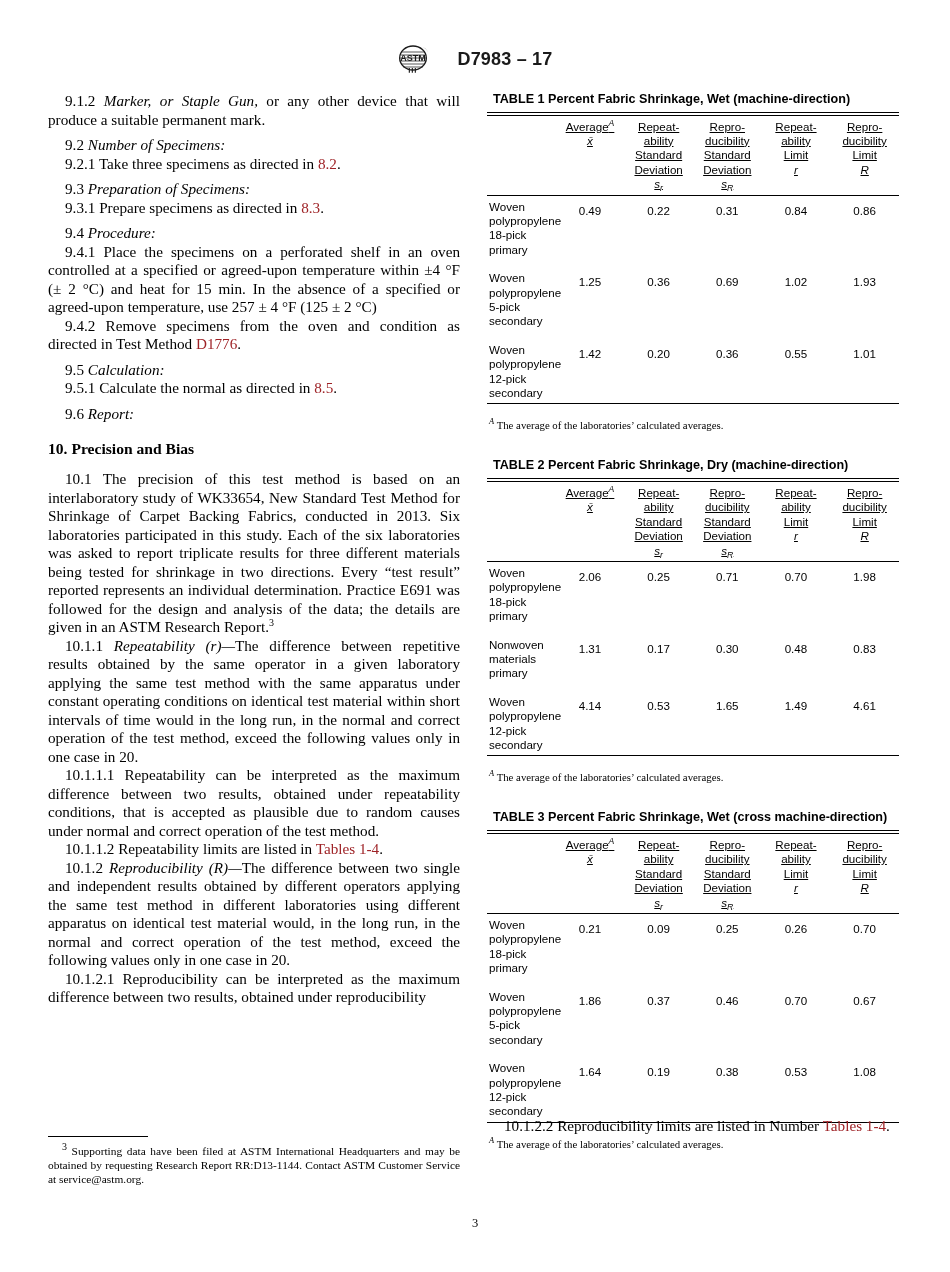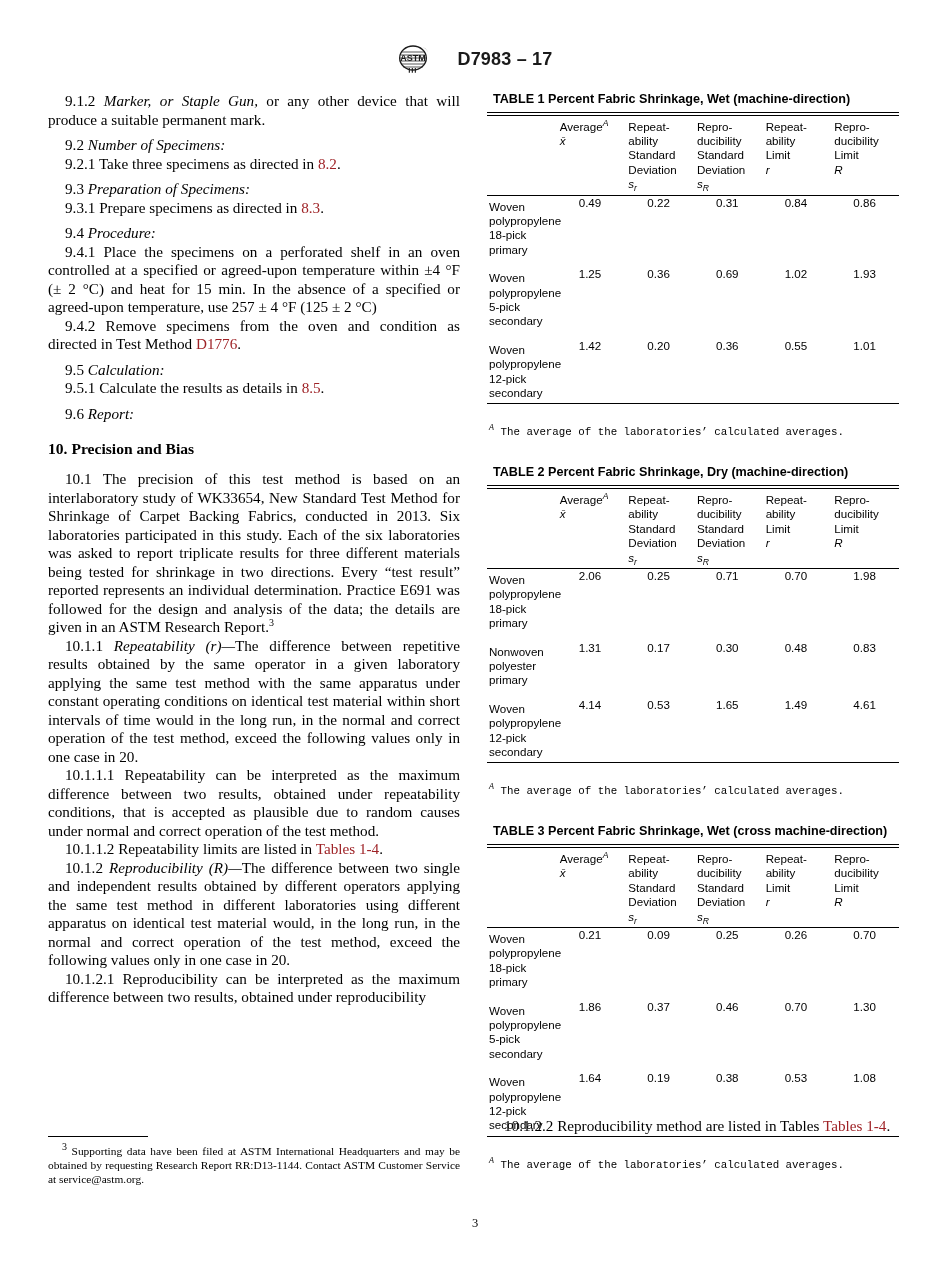--- a/index.html
+++ b/index.html
@@ -133,31 +133,31 @@
     font-size: 0;
     line-height: 0;
   }
   table.astm th {
     font-weight: normal;
     vertical-align: top;
     padding: 4px 4px 0 4px;
     line-height: 14.4px;
   }
   table.astm th.desc-col { width: 108px; }
-  table.astm th.num-col { text-align: left; }
+  table.astm th.num-col { text-align: center; text-decoration: underline; }
   table.astm td.desc {
     vertical-align: top;
     text-align: left;
     padding: 4px 4px 0 2px;
     line-height: 14.4px;
   }
   table.astm td.num {
     vertical-align: top;
     text-align: center;
-    padding: 0 4px 0 4px;
+    padding: 8px 4px 0 4px;
     line-height: 14.4px;
     margin-top: 12px;
   }
   table.astm tr.hdr-rule td {
     border-bottom: 0.8px solid #000;
     height: 3px;
     padding: 0;
     font-size: 0;
     line-height: 0;
   }
@@ -165,24 +165,24 @@
     border-bottom: 1.6px solid #000;
     height: 3px;
     padding: 0;
     font-size: 0;
     line-height: 0;
   }
   .sym-i { font-style: italic; }
   .sub { font-size: 8.6px; vertical-align: sub; line-height: 0; font-style: italic;}
   .hsup { font-size: 8.6px; vertical-align: super; line-height: 0; font-style: italic; }
   .tbl-note {
-    font-family: Liberation Mono, monospace;
+    font-family: Liberation Serif, serif;
     font-size: 10.8px;
     line-height: 13px;
-    margin: 22px 0 0 0;
+    margin: 15px 0 0 0;
     padding-left: 2px;
   }
   .tbl-note .nsup { font-size: 8.4px; vertical-align: super; line-height: 0; font-style: italic; }
   .row-spacer td { height: 10px; padding: 0; font-size: 0; line-height: 0; }
 
   
   .page-num {
     position: absolute;
     left: 0;
     top: 1216px;
@@ -221,21 +221,21 @@
 
   <div class="gap-sm"></div>
 
   <p class="p"><span>9.4</span> <span class="it">Procedure:</span></p>
   <p class="p"><span>9.4.1</span><span> Place the specimens on a perforated shelf in an oven controlled at a specified or agreed-upon temperature within ±4 °F (± 2 °C) and heat for 15 min. In the absence of a specified or agreed-upon temperature, use 257 ± 4 °F (125 ± 2 °C)</span></p>
   <p class="p"><span>9.4.2</span><span> Remove specimens from the oven and condition as directed in Test Method </span><a class="lnk" href="#" style="text-decoration:none">D1776</a><span>.</span></p>
 
   <div class="gap-sm"></div>
 
   <p class="p"><span>9.5</span> <span class="it">Calculation:</span></p>
-  <p class="p"><span>9.5.1</span><span> Calculate the results as details in </span><a class="lnk" href="#" style="text-decoration:none">8.5</a><span>.</span></p>
+  <p class="p"><span>9.5.1</span><span> Calculate the normal as directed in </span><a class="lnk" href="#" style="text-decoration:none">8.5</a><span>.</span></p>
 
   <div class="gap-sm"></div>
 
   <p class="p"><span>9.6</span> <span class="it">Report:</span></p>
 
   <div class="gap-lg"></div>
 
   <h2 class="section-head">10.  Precision and Bias</h2>
 
   <div class="gap-md"></div>
@@ -397,21 +397,21 @@
             <td class="num">2.06</td>
             <td class="num">0.25</td>
             <td class="num">0.71</td>
             <td class="num">0.70</td>
             <td class="num">1.98</td>
           </tr>
           <tr class="row-spacer">
             <td colspan="6"></td>
           </tr>
           <tr>
-            <td class="desc"><span>Nonwoven</span><br><span>polyester</span><br><span>primary</span></td>
+            <td class="desc"><span>Nonwoven</span><br><span>materials</span><br><span>primary</span></td>
             <td class="num">1.31</td>
             <td class="num">0.17</td>
             <td class="num">0.30</td>
             <td class="num">0.48</td>
             <td class="num">0.83</td>
           </tr>
           <tr class="row-spacer">
             <td colspan="6"></td>
           </tr>
           <tr>
@@ -489,21 +489,21 @@
           </tr>
           <tr class="row-spacer">
             <td colspan="6"></td>
           </tr>
           <tr>
             <td class="desc"><span>Woven</span><br><span>polypropylene</span><br><span>5-pick</span><br><span>secondary</span></td>
             <td class="num">1.86</td>
             <td class="num">0.37</td>
             <td class="num">0.46</td>
             <td class="num">0.70</td>
-            <td class="num">1.30</td>
+            <td class="num">0.67</td>
           </tr>
           <tr class="row-spacer">
             <td colspan="6"></td>
           </tr>
           <tr>
             <td class="desc"><span>Woven</span><br><span>polypropylene</span><br><span>12-pick</span><br><span>secondary</span></td>
             <td class="num">1.64</td>
             <td class="num">0.19</td>
             <td class="num">0.38</td>
             <td class="num">0.53</td>
@@ -514,16 +514,16 @@
           <tr class="bottom-rule">
             <td colspan="6"></td>
           </tr>
     </tbody>
       </table>
     <p class="tbl-note"><span class="nsup">A</span><span> The average of the laboratories’ calculated averages.</span></p>
   </div>
 </div>
 
 <div class="col-right-lower">
-  <p class="p"><span>10.1.2.2</span><span> Reproducibility method are listed in Tables </span><a class="lnk" href="#" style="text-decoration:none">Tables 1-4</a><span>.</span></p>
+  <p class="p"><span>10.1.2.2</span><span> Reproducibility limits are listed in Number </span><a class="lnk" href="#" style="text-decoration:none">Tables 1-4</a><span>.</span></p>
 </div>
 
 <div class="page-num">3</div>
 
 </body></html>

